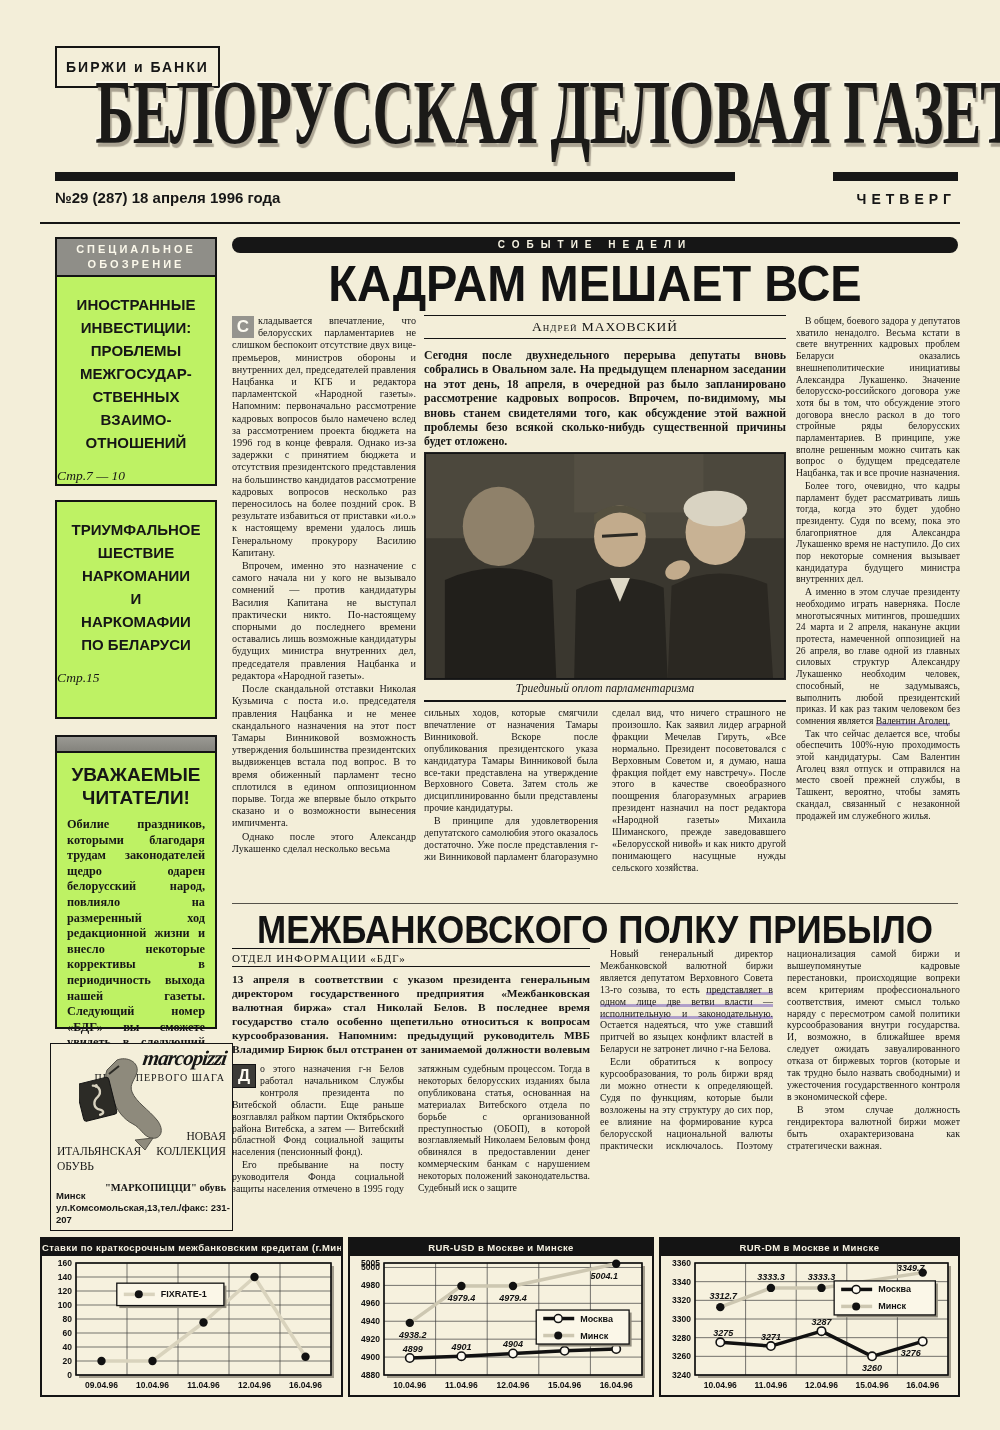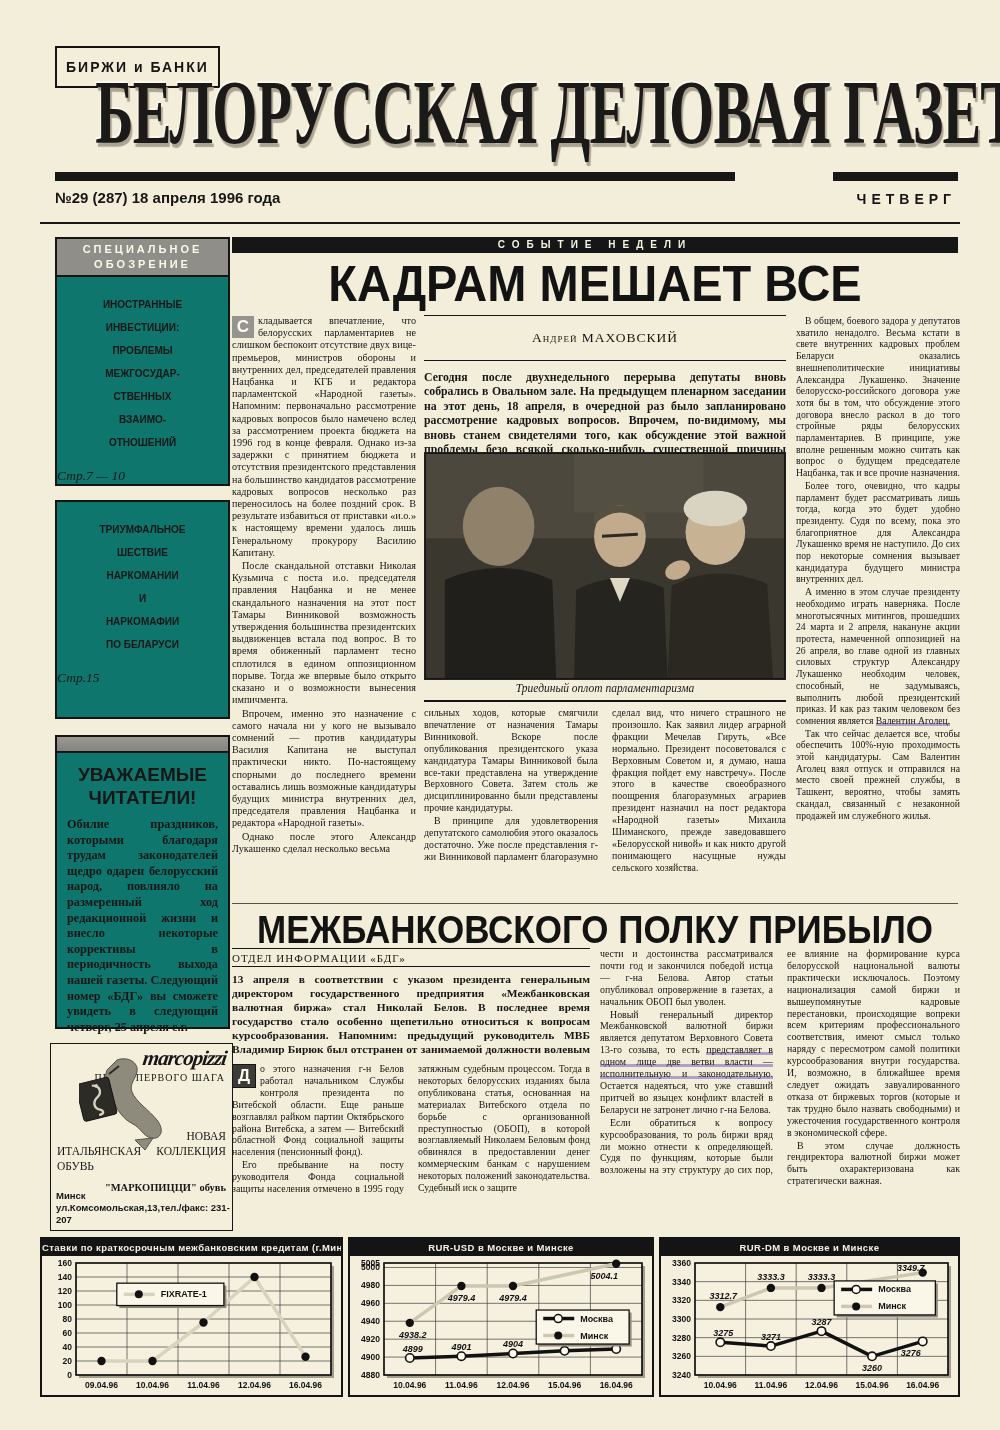--- a/index.html
+++ b/index.html
@@ -14,27 +14,27 @@
             font-weight:bold;font-size:66px;letter-spacing:-1px;color:#1b1a18;
             transform:scale(.88,1.38);transform-origin:50% 10%;
             text-shadow:2px 3px 1px #aaa392,-1px -1px 0 #fbf8ec;}
   .mastbar{top:172px;height:9px;background:#171717;}
   .bar-a{left:55px;width:680px;} .bar-b{left:833px;width:125px;}
   .issue{left:55px;top:189px;font-family:"Liberation Sans",sans-serif;font-weight:bold;font-size:15px;}
   .weekday{right:44px;top:191px;font-family:"Liberation Sans",sans-serif;font-weight:bold;
            font-size:14px;letter-spacing:5px;}
   .toprule{left:40px;top:222px;width:920px;height:2px;background:#151515;}
   
-  .railbox{left:55px;width:175px;border:2px solid #141414;background:#0f766e;box-sizing:border-box;}
+  .railbox{left:55px;width:162px;border:2px solid #141414;background:#bef264;box-sizing:border-box;}
   .railhead{background:#8f8e88;color:#fbf8ea;text-align:center;
             font-family:"Liberation Sans",sans-serif;font-weight:bold;font-size:11px;
             letter-spacing:3px;line-height:15px;padding:3px 2px;white-space:pre-line;
             border-bottom:2px solid #141414;}
   .railstrip{background:linear-gradient(#9a9993,#84837d);height:14px;border-bottom:2px solid #141414;}
-  .railtitle{font-family:"Liberation Sans",sans-serif;font-weight:bold;font-size:10px;
+  .railtitle{font-family:"Liberation Sans",sans-serif;font-weight:bold;font-size:15px;
              line-height:23px;text-align:center;white-space:pre-line;padding:16px 6px 0;}
   .railpage{font-style:italic;font-size:13.5px;margin-top:14px;}
   .readers-h{font-family:"Liberation Sans",sans-serif;font-weight:bold;font-size:19px;
              line-height:23px;text-align:center;padding:10px 4px 6px;}
   .readers-p{font-weight:bold;font-size:12.3px;line-height:15.6px;text-align:justify;padding:2px 10px;}
   .redak{margin:8px 10px 0;border-top:1.5px solid #141414;border-bottom:1.5px solid #141414;
          padding:3px 0;font-size:14px;letter-spacing:3px;}
   
   .ad{left:50px;top:1043px;width:183px;height:188px;border:1.5px solid #141414;box-sizing:border-box;
       background:#f4efda;overflow:hidden;}
@@ -42,35 +42,35 @@
            letter-spacing:-1px;transform:skewX(-8deg);}
   .ad-slogan{position:absolute;right:7px;top:28px;font-size:10px;letter-spacing:1px;}
   .ad-left{position:absolute;left:6px;top:100px;font-size:11.5px;line-height:15px;}
   .ad-right{position:absolute;right:6px;top:85px;font-size:11.5px;line-height:15px;text-align:right;}
   .ad-brand{position:absolute;right:6px;top:138px;font-weight:bold;font-size:10.5px;}
   .ad-addr{position:absolute;left:5px;bottom:4px;font-family:"Liberation Sans",sans-serif;
            font-weight:bold;font-size:9.5px;line-height:12px;}
   
   .eventbar{left:232px;top:237px;width:726px;height:16px;background:#161616;color:#f6f2e2;
             font-family:"Liberation Sans",sans-serif;font-weight:bold;font-size:10px;
-            letter-spacing:7px;text-align:center;line-height:16px;}
+            letter-spacing:7px;text-align:center;line-height:16px;border-radius:8px;}
   .headline1{left:232px;top:253px;width:726px;text-align:center;
              font-family:"Liberation Sans",sans-serif;font-weight:800;font-size:47px;
              letter-spacing:0;transform:scaleY(1.08);transform-origin:top;color:#131313;}
   .bodytext{font-size:10.2px;line-height:12.2px;text-align:justify;}
   .bodytext p{margin:0 0 1px;text-indent:10px;}
   .bodytext p.noind{text-indent:0;}
   .col1{left:232px;top:315px;width:184px;height:592px;overflow:hidden;}
   .dropcap{float:left;width:22px;height:22px;background:#95948e;color:#fcfaf0;text-align:center;
            line-height:22px;font-weight:bold;font-size:17px;margin:1px 4px 0 0;
            font-family:"Liberation Sans",sans-serif;}
   .dropcap.dark{background:#3c3b37;border:1.5px solid #141414;}
   .center{left:424px;top:315px;width:362px;}
   .byline{border-top:1.2px solid #141414;border-bottom:1.2px solid #141414;text-align:center;
-          font-size:13.5px;padding:14px 0;font-variant:small-caps;letter-spacing:1px;}
+          font-size:13.5px;padding:3px 0;font-variant:small-caps;letter-spacing:1px;}
   .lead1{font-weight:bold;font-size:11.8px;line-height:14.4px;text-align:justify;margin-top:9px;height:100px;overflow:hidden;}
   .photo{left:424px;top:452px;width:362px;height:228px;border:1px solid #222;box-sizing:border-box;}
   .caption{left:424px;top:682px;width:362px;font-style:italic;font-size:11.5px;text-align:center;}
   .caprule{left:424px;top:700px;width:362px;height:1.5px;background:#141414;}
   .subcols{left:424px;top:707px;width:362px;height:198px;overflow:hidden;
            column-count:2;column-gap:14px;}
   .rail2{left:796px;top:315px;width:164px;height:592px;overflow:hidden;font-size:9.7px;line-height:11.7px;}
   .rail2 p{margin:0 0 1px;text-indent:9px;text-align:justify;}
   .pen{box-shadow:inset 0 -3px 0 rgba(120,96,188,.55);margin-top:28px;}
   .secrule{left:232px;top:903px;width:726px;height:1px;background:#55524a;}
@@ -152,22 +152,22 @@
     <div class="ad-right"><span>НОВАЯ</span><br><span>КОЛЛЕКЦИЯ</span></div>
     <div class="ad-brand">"МАРКОПИЦЦИ" обувь</div>
     <div class="ad-addr"><span>Минск</span><br><span>ул.Комсомольская,13,тел./факс: 231-207</span></div>
   </div>
 
   <div class="abs eventbar">СОБЫТИЕ НЕДЕЛИ</div>
   <div class="abs headline1">КАДРАМ МЕШАЕТ ВСЕ</div>
 
   <div class="abs col1 bodytext">
     <p class="noind"><span class="dropcap">С</span><span>кладывается впечатление, что белорусских парламентариев не слишком беспокоит отсутствие двух вице-премьеров, министров обороны и внутренних дел, председателей правления Нацбанка и КГБ и редактора парламентской «Народной газеты». Напомним: первоначально рассмотрение кадровых вопросов было намечено вслед за рассмотрением проекта бюджета на 1996 год в конце февраля. Однако из-за задержки с принятием бюджета и отсутствия президентского представления на большинство кандидатов рассмотрение кадровых вопросов несколько раз переносилось на более поздний срок. В результате избавиться от приставки «и.о.» к настоящему времени удалось лишь Генеральному прокурору Василию Капитану.</span></p>
+    <p>Впрочем, именно это назначение с самого начала ни у кого не вызывало сомнений — против кандидатуры Василия Капитана не выступал практически никто. По-настоящему спорными до последнего времени оставались лишь возможные кандидатуры будущих министра внутренних дел, председателя правления Нацбанка и редактора «Народной газеты».</p>
     <p>После скандальной отставки Николая Кузьмича с поста и.о. председателя правления Нацбанка и не менее скандального назначения на этот пост Тамары Винниковой возможность утверждения большинства президентских выдвиженцев встала под вопрос. В то время обиженный парламент тесно сплотился в едином оппозиционном порыве. Тогда же впервые было открыто сказано и о возможности вынесения импичмента.</p>
-    <p>Впрочем, именно это назначение с самого начала ни у кого не вызывало сомнений — против кандидатуры Василия Капитана не выступал практически никто. По-настоящему спорными до последнего времени оставались лишь возможные кандидатуры будущих министра внутренних дел, председателя правления Нацбанка и редактора «Народной газеты».</p>
     <p>Однако после этого Александр Лукашенко сделал несколько весьма</p>
   </div>
 
   <div class="abs center">
     <div class="byline">Андрей МАХОВСКИЙ</div>
     <div class="lead1">Сегодня после двухнедельного перерыва депутаты вновь собрались в Овальном зале. На предыдущем пленарном заседании на этот день, 18 апреля, в очередной раз было запланировано рассмотрение кадровых вопросов. Впрочем, по-видимому, мы вновь станем свидетелями того, как обсуждение этой важной проблемы безо всякой сколько-нибудь существенной причины будет отложено.</div>
   </div>
 
   <div class="abs photo">
     <svg width="100%" height="100%" viewBox="0 0 362 228" preserveAspectRatio="none">
@@ -208,21 +208,20 @@
   <div class="abs headline2">МЕЖБАНКОВСКОГО ПОЛКУ ПРИБЫЛО</div>
   <div class="abs dept">ОТДЕЛ ИНФОРМАЦИИ «БДГ»</div>
   <div class="abs lead2">13 апреля в соответствии с указом президента генеральным директором государственного предприятия «Межбанковская валютная биржа» стал Николай Белов. В последнее время государство стало особенно щепетильно относиться к вопросам курсообразования. Напомним: предыдущий руководитель МВБ Владимир Бирюк был отстранен от занимаемой должности волевым решением того же лица.</div>
 
   <div class="abs cols2l bodytext" style="font-size:9.9px;line-height:11.9px;">
     <p class="noind"><span class="dropcap dark">Д</span><span>о этого назначения г-н Белов работал начальником Службы контроля президента по Витебской области. Еще раньше возглавлял райком партии Октябрьского района Витебска, а затем — Витебский областной Фонд социальной защиты населения (пенсионный фонд).</span></p>
     <p>Его пребывание на посту руководителя Фонда социальной защиты населения отмечено в 1995 году затяжным судебным процессом. Тогда в некоторых белорусских изданиях была опубликована статья, основанная на материалах Витебского отдела по борьбе с организованной преступностью (ОБОП), в которой возглавляемый Николаем Беловым фонд обвинялся в предоставлении денег коммерческим банкам с нарушением некоторых положений законодательства. Судебный иск о защите</p>
   </div>
 
   <div class="abs cols2r bodytext" style="font-size:9.9px;line-height:11.9px;">
-    <p class="noind">чести и достоинства рассматривался почти год и закончился победой истца — г-на Белова. Автор статьи опубликовал опровержение в газетах, а начальник ОБОП был уволен.</p>
     <p><span>Новый генеральный директор Межбанковской валютной биржи является депутатом Верховного Совета 13-го созыва, то есть </span><span class="pen">представляет в одном лице две ветви власти — исполнительную и законодательную.</span><span> Остается надеяться, что уже ставший притчей во языцех конфликт властей в Беларуси не затронет лично г-на Белова.</span></p>
     <p>Если обратиться к вопросу курсообразования, то роль биржи вряд ли можно отнести к определяющей. Судя по функциям, которые были возложены на эту структуру до сих пор, ее влияние на формирование курса белорусской национальной валюты практически исключалось. Поэтому национализация самой биржи и вышеупомянутые кадровые перестановки, происходящие вопреки всем критериям профессионального соответствия, имеют смысл только наряду с пересмотром самой политики курсообразования внутри государства. И, возможно, в ближайшее время следует ожидать завуалированного отказа от биржевых торгов (которые и так трудно было назвать свободными) и ужесточения государственного контроля в экономической сфере.</p>
     <p>В этом случае должность гендиректора валютной биржи может быть охарактеризована как стратегически важная.</p>
   </div>
 
   <div class="abs chartbox cb1">
     <div class="chead">Ставки  по краткосрочным межбанковским кредитам (г.Минск)</div>
     <div class="cplot"><svg width="299" height="139" font-family="Liberation Sans,DejaVu Sans,sans-serif">
           <rect x="37" y="10" width="255" height="112" fill="#a39d8d"></rect>
           <rect x="34" y="7" width="255" height="112" fill="#f6f1de"></rect>

